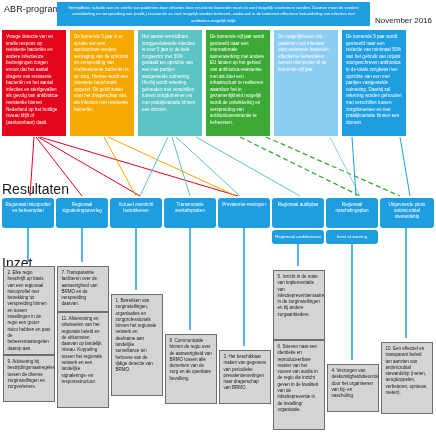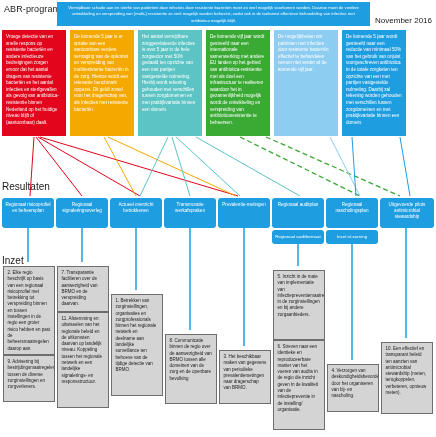--- a/index.html
+++ b/index.html
@@ -45,21 +45,21 @@
     top: 30px; height: 106px;
     color: #ffffff;
     font-size: 4.6px;
     line-height: 6.6px;
     padding: 4px 4px 3px 4px;
     overflow: hidden;
   }
   
   .sec-label {
     position: absolute;
-    font-size: 10px; color: #1a1a1a;
+    font-size: 14px; color: #1a1a1a;
   }
   
   .res {
     position: absolute;
     background: #1e9ee0;
     color: #ffffff;
     border-radius: 3px;
     font-size: 4.6px;
     line-height: 6.2px;
     text-align: center;

